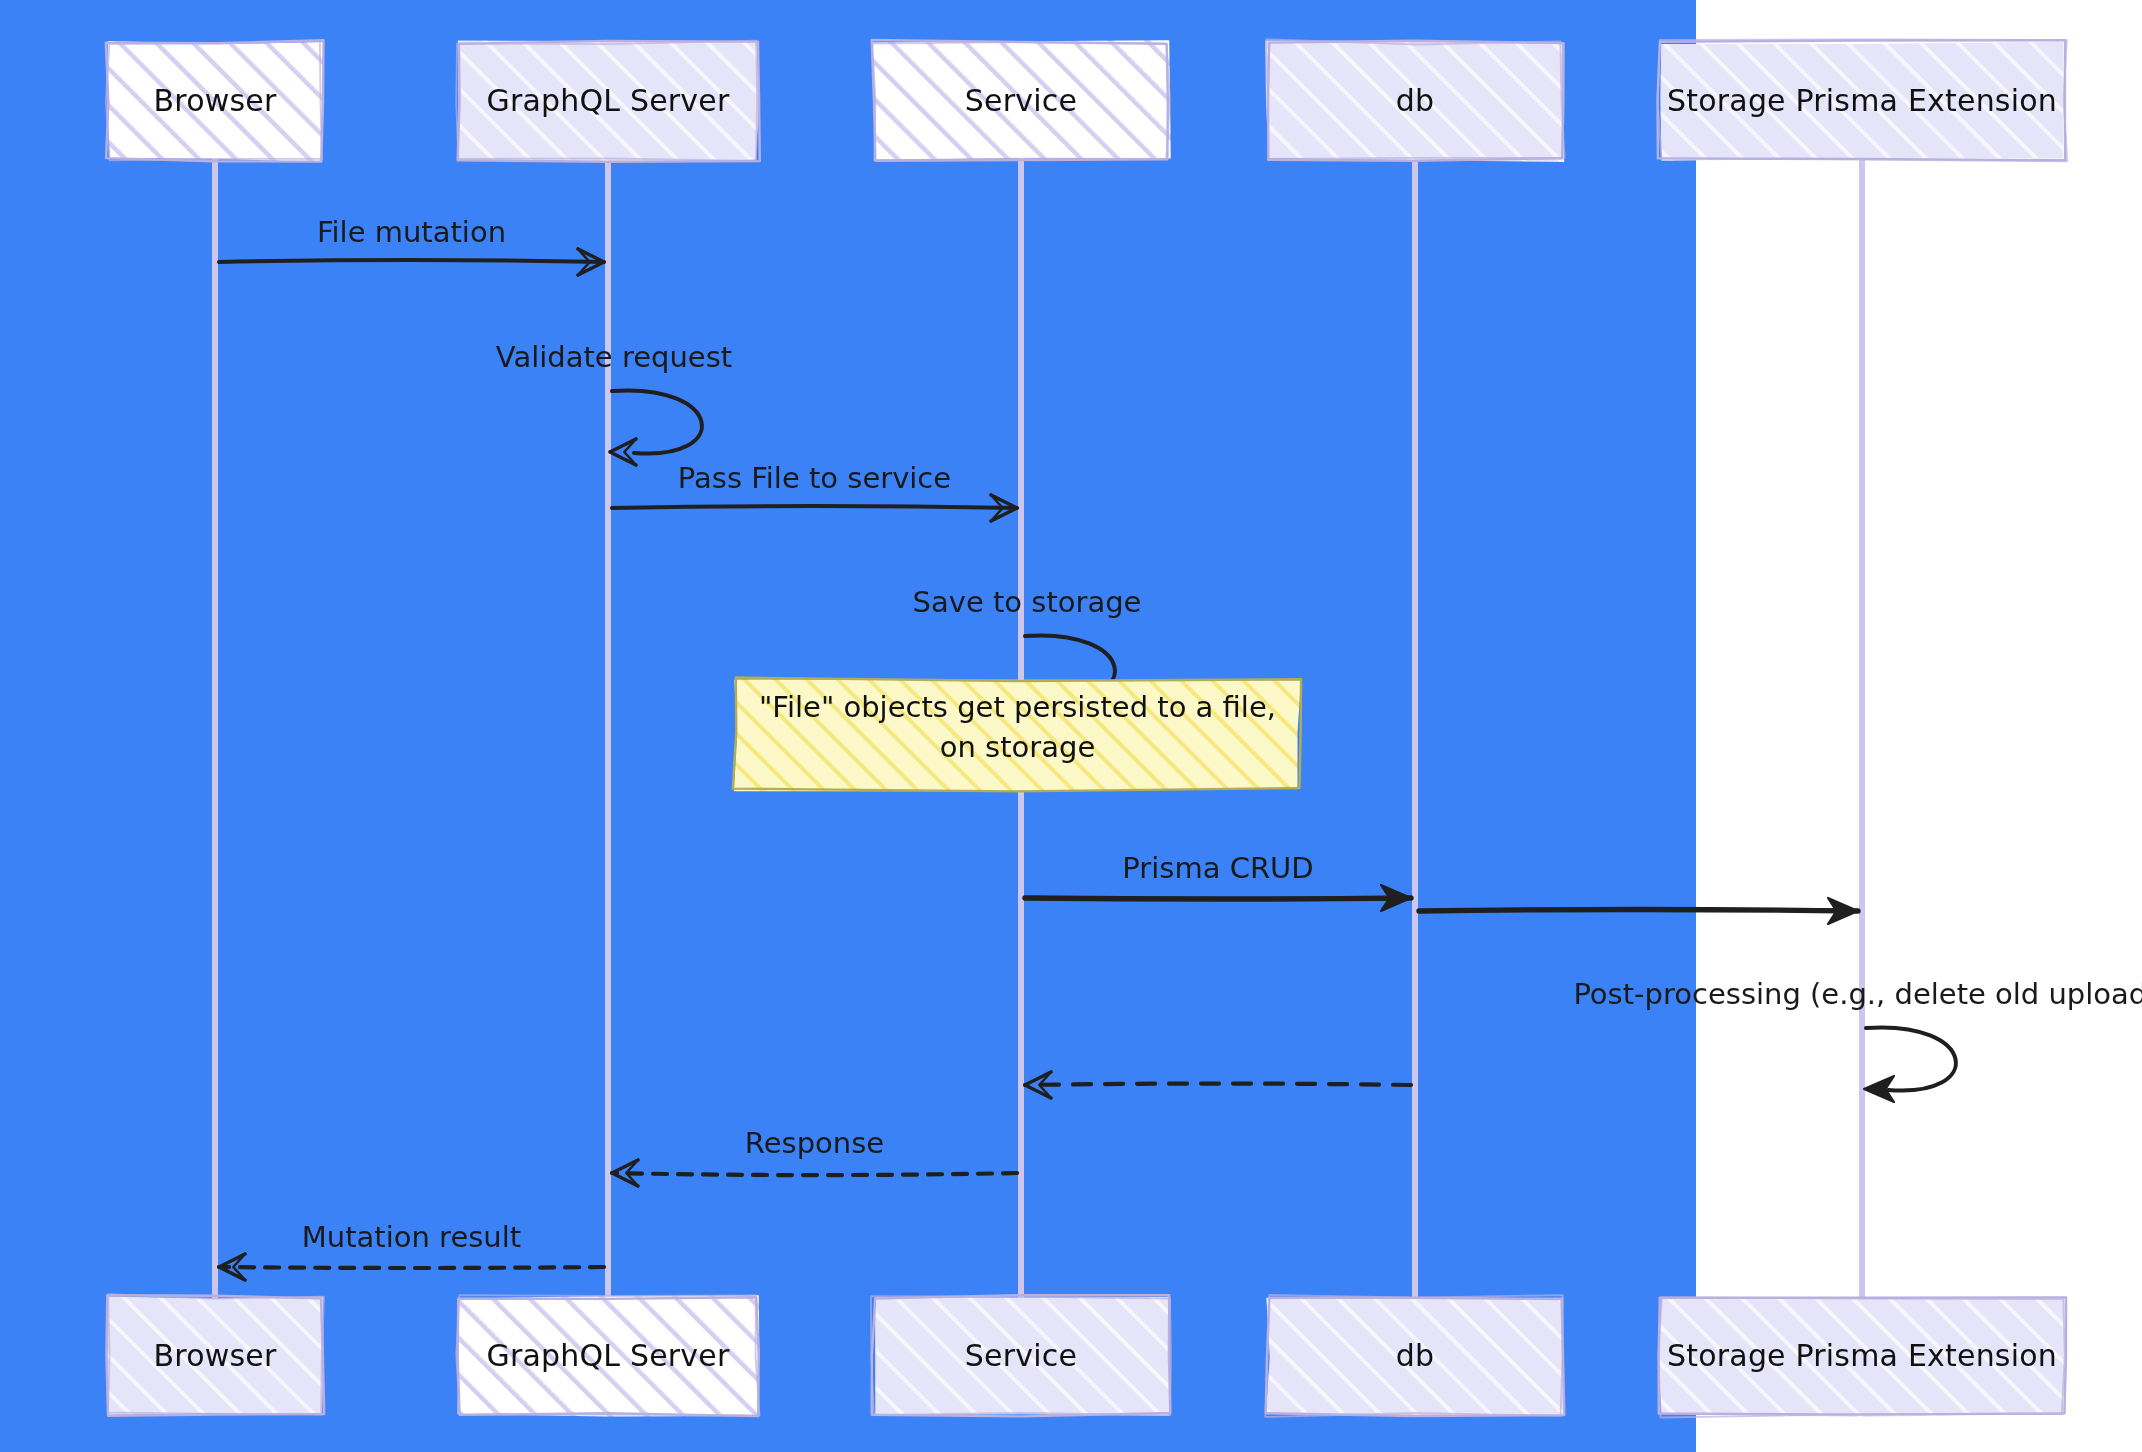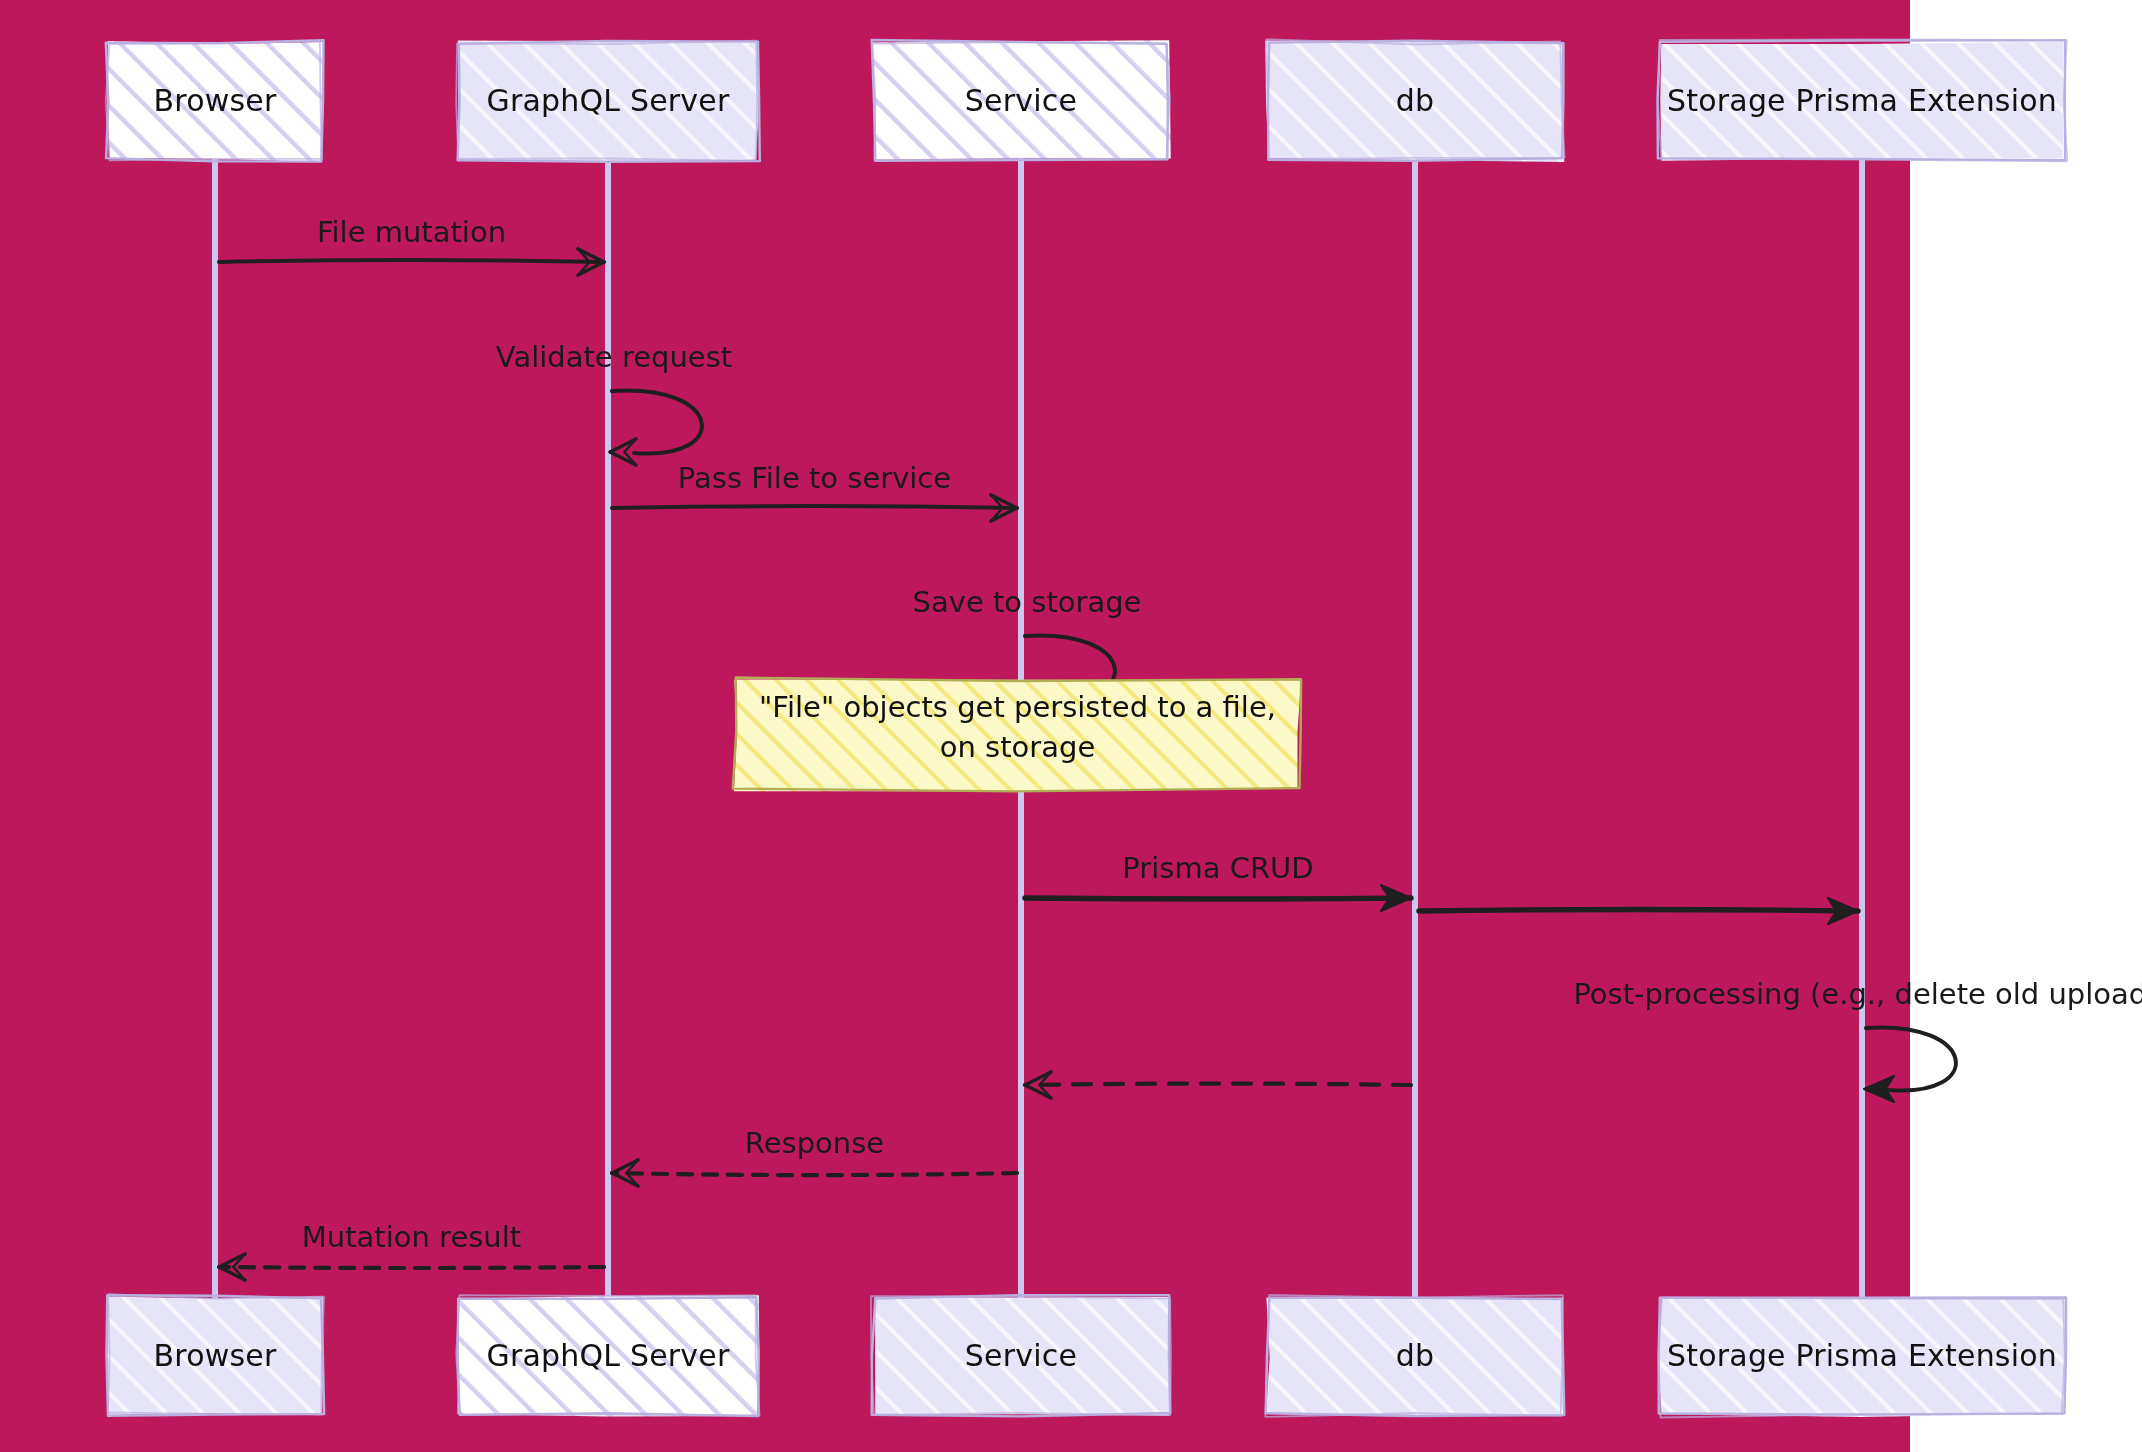--- a/index.html
+++ b/index.html
@@ -1,18 +1,18 @@
 <!DOCTYPE html>
 <html><head>
 <meta charset="utf-8">
 <style>
   html,body{margin:0;padding:0;background:#ffffff;}
   body{width:2142px;height:1452px;overflow:hidden;
        font-family:"DejaVu Sans","Liberation Sans",sans-serif;}
-  #diagram{position:relative;width:1910px;height:1452px;background:#be185d;}
+  #diagram{position:relative;width:1696px;height:1452px;background:#3b82f6;}
   svg#seq{position:absolute;left:0;top:0;width:2142px;height:1452px;}
   .actor-label{font-family:"DejaVu Sans","Liberation Sans",sans-serif;
       font-size:30px;fill:#111111;text-anchor:middle;dominant-baseline:middle;
       font-weight:500;letter-spacing:.2px;}
   .msg-label{font-family:"DejaVu Sans","Liberation Sans",sans-serif;
       font-size:29px;fill:#1a1a1a;text-anchor:middle;}
   .note-label{font-family:"DejaVu Sans","Liberation Sans",sans-serif;
       font-size:29px;fill:#111111;text-anchor:middle;}
 </style>
 </head>

